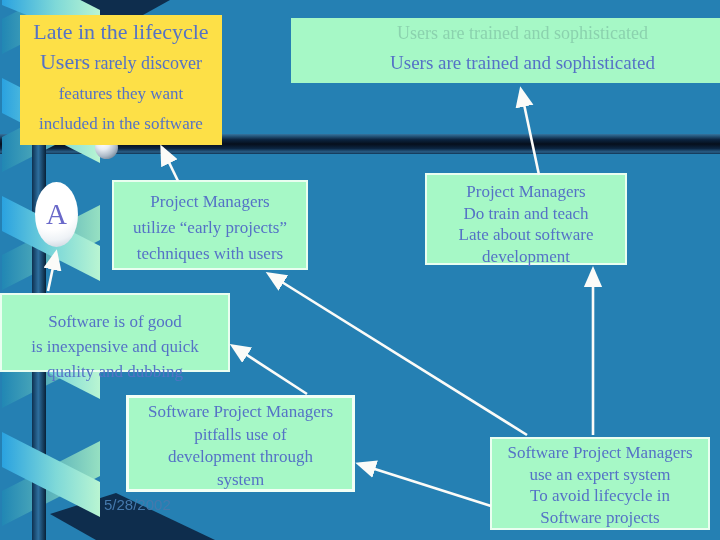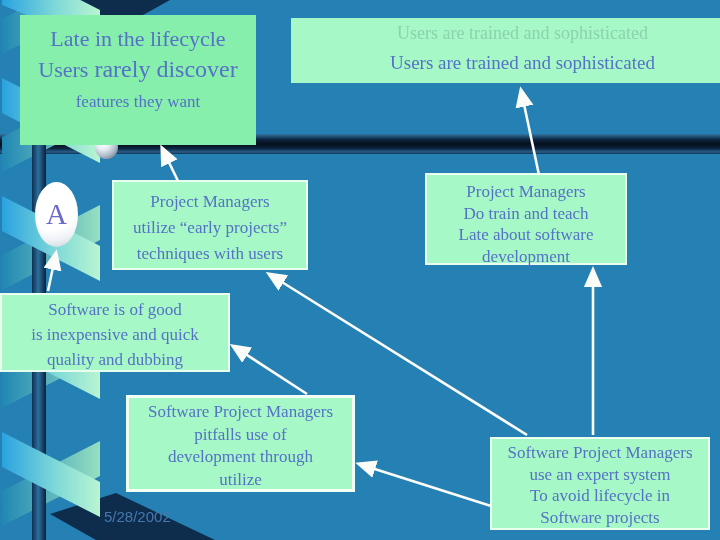--- a/index.html
+++ b/index.html
@@ -18,50 +18,50 @@
   
   .sphere{
     position:absolute;left:95px;top:136px;width:23px;height:23px;border-radius:50%;z-index:3;
     background:radial-gradient(circle at 35% 30%, #ffffff 0%, #e8edf3 30%, #aebbc9 60%, #6c7f93 85%, #4e6074 100%);
   }
   .box{
     position:absolute;z-index:4;text-align:center;color:#5572c6;
     background:#a6f8c6;box-sizing:border-box;
   }
   .box .ln{white-space:nowrap;}
-  #box-late{left:20px;top:15px;width:236px;height:130px;background:#86efac;padding-top:9px;}
+  #box-late{left:20px;top:15px;width:202px;height:130px;background:#fde047;padding-top:2px;}
   #box-late .ln{line-height:30px;font-size:17px;}
   #box-late .t-xl{font-size:22px;}
-  #box-late .t-md{font-size:24px;}
+  #box-late .t-md{font-size:18px;}
   #box-users{
     left:243px;top:18px;width:463px;height:65px;font-size:19px;
     display:flex;align-items:flex-end;justify-content:center;padding-bottom:9px;margin-left:48px;
   }
   .ghost{
     position:absolute;left:0;top:5px;width:100%;text-align:center;
     color:#8bd2ae;font-size:18px;filter:blur(.6px);
   }
   #box-pm-utilize{left:112px;top:180px;width:196px;height:90px;border:2px solid #eafef0;padding-top:7px;font-size:17px;}
   #box-pm-utilize .ln{line-height:26px;}
   #box-pm-train{left:425px;top:173px;width:202px;height:92px;border:2px solid #eafef0;padding-top:6px;font-size:17px;}
   #box-pm-train .ln{line-height:21.5px;}
-  #box-quality{left:0px;top:293px;width:230px;height:79px;border:2px solid #eafef0;padding-top:2px;font-size:17px;}
+  #box-quality{left:0px;top:293px;width:230px;height:79px;border:2px solid #eafef0;padding-top:14px;font-size:17px;}
   #box-quality .ln{line-height:25px;}
   #box-walk{left:126px;top:395px;width:229px;height:97px;border:3px solid #f2fff5;padding-top:3px;font-size:17px;}
   #box-walk .ln{line-height:22.5px;}
   #box-expert{left:490px;top:437px;width:220px;height:93px;border:2px solid #eafef0;padding-top:3px;font-size:17px;}
   #box-expert .ln{line-height:21.5px;}
   .node-a{
     position:absolute;left:35px;top:182px;width:43px;height:65px;border-radius:50%;z-index:5;
     background:radial-gradient(circle at 40% 35%, #ffffff 50%, #eef2f6 72%, #ccd6e0 90%, #aab8c6 100%);
     display:flex;align-items:center;justify-content:center;
     color:#6a69c9;font-size:29px;
   }
   .date{
-    position:absolute;left:104px;top:508px;z-index:4;
+    position:absolute;left:104px;top:496px;z-index:4;
     font-family:"Liberation Sans", sans-serif;font-size:15px;color:#4579ad;
   }
   .arrows{position:absolute;left:0;top:0;z-index:6;pointer-events:none;}
   .arrow-line{stroke:#fbfbf8;stroke-width:2.6;}
 </style>
 </head>
 <body>
 
 <div class="slide">
 
@@ -102,20 +102,21 @@
     <polygon points="2,314 100,364 100,399 2,349" fill="url(#gFront)"></polygon>
     <polygon points="2,432 100,482 100,517 2,467" fill="url(#gFront)"></polygon>
   </svg>
 
   <div class="sphere"></div>
 
   <div class="box" id="box-late">
     <div class="ln t-xl">Late in the lifecycle</div>
     <div class="ln"><span class="t-xl">Users</span><span class="t-md"> rarely discover</span></div>
     <div class="ln">features they want</div>
+    <div class="ln">included in the software</div>
   </div>
 
   <div class="box" id="box-users">
     <div class="ghost">Users are trained and sophisticated</div>
     <div class="ln">Users are trained and sophisticated</div>
   </div>
 
   <div class="box" id="box-pm-utilize">
     <div class="ln">Project Managers</div>
     <div class="ln">utilize “early projects”</div>
@@ -132,21 +133,21 @@
   <div class="box" id="box-quality">
     <div class="ln">Software is of good</div>
     <div class="ln">is inexpensive and quick</div>
     <div class="ln">quality and dubbing</div>
   </div>
 
   <div class="box" id="box-walk">
     <div class="ln">Software Project Managers</div>
     <div class="ln">pitfalls use of</div>
     <div class="ln">development through</div>
-    <div class="ln">utilize</div>
+    <div class="ln">system</div>
   </div>
 
   <div class="box" id="box-expert">
     <div class="ln">Software Project Managers</div>
     <div class="ln">use an expert system</div>
     <div class="ln">To avoid lifecycle in</div>
     <div class="ln">Software projects</div>
   </div>
 
   <div class="node-a">

